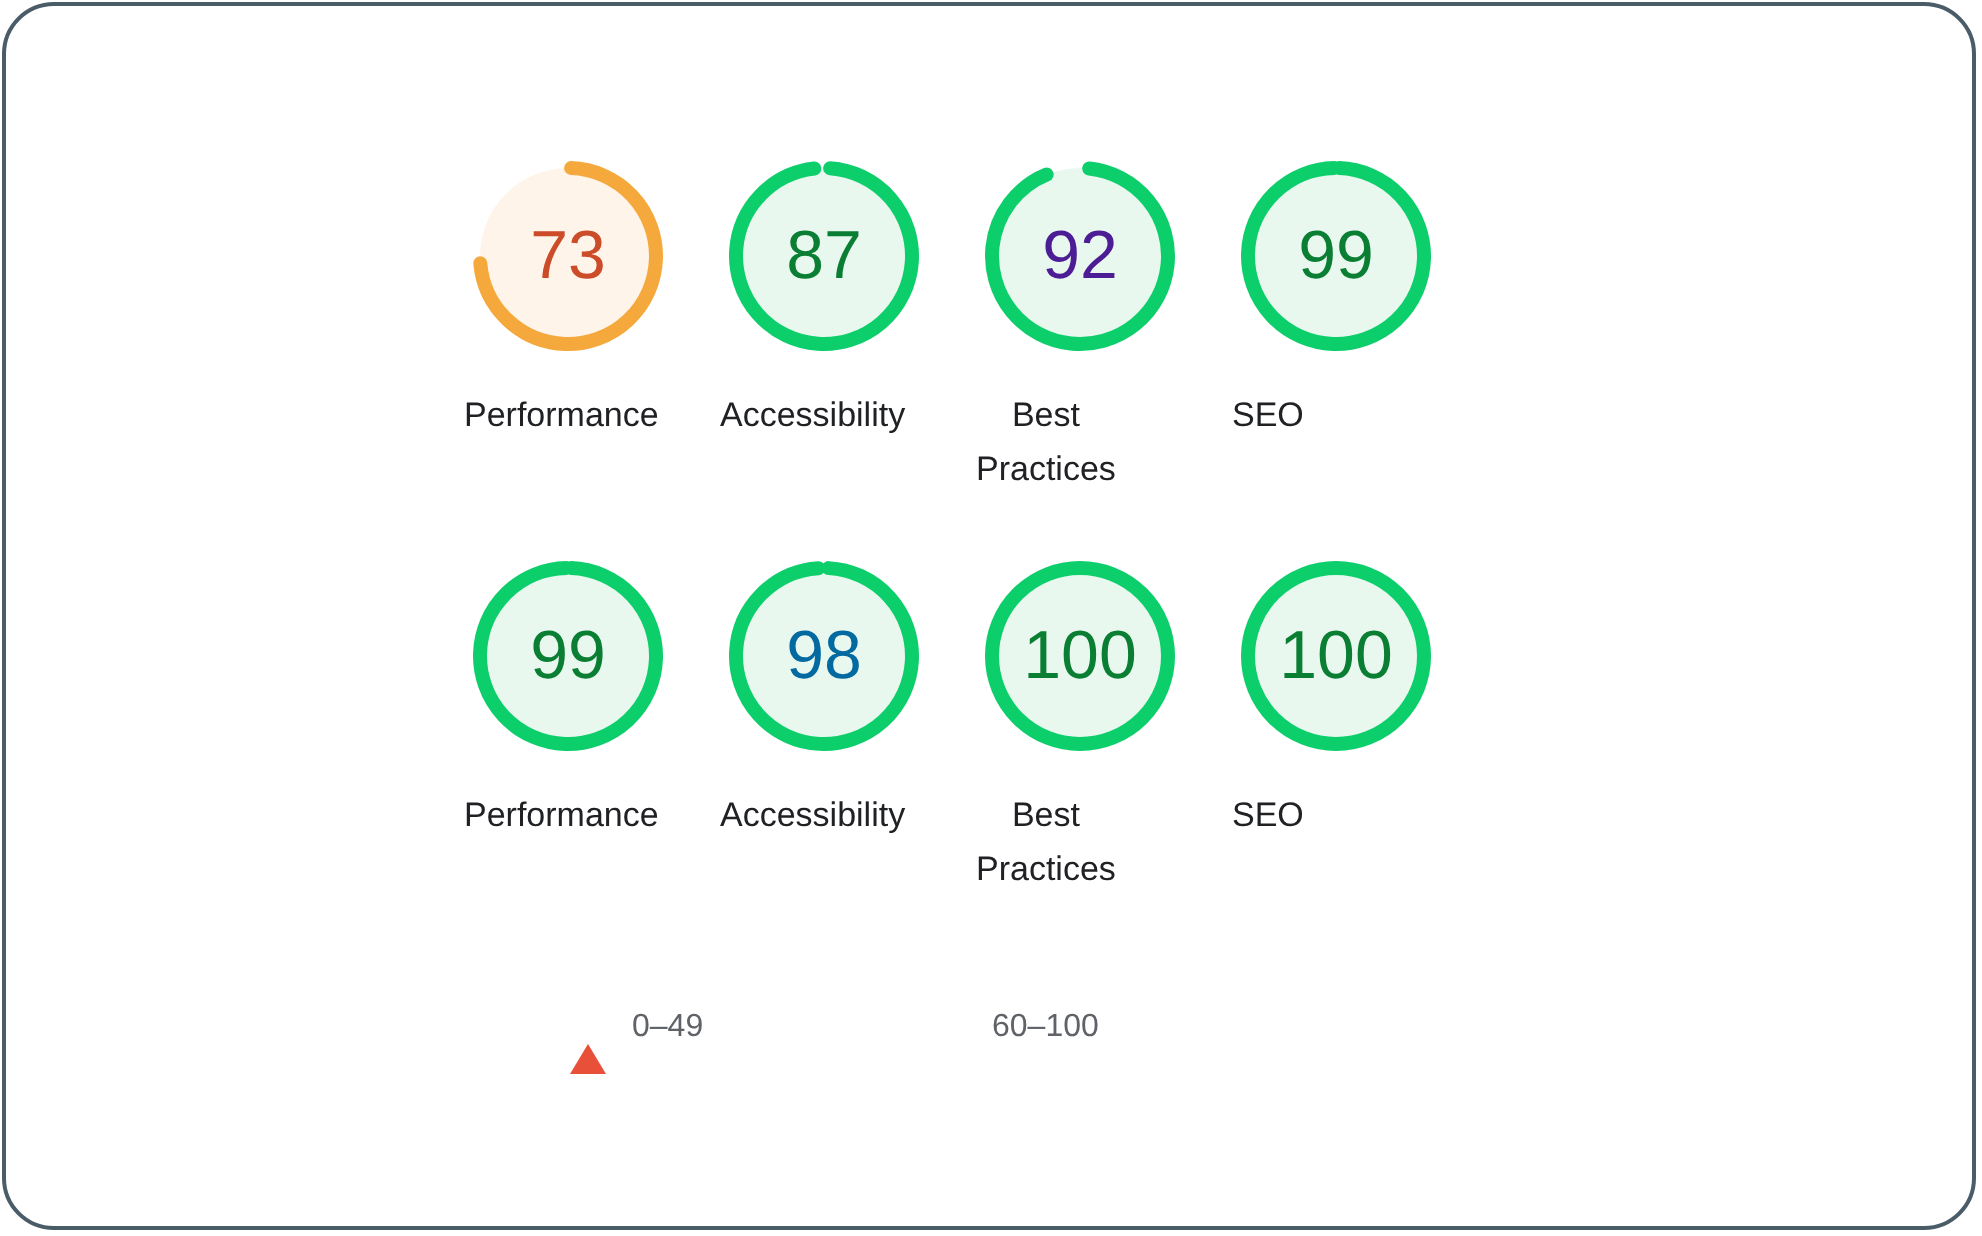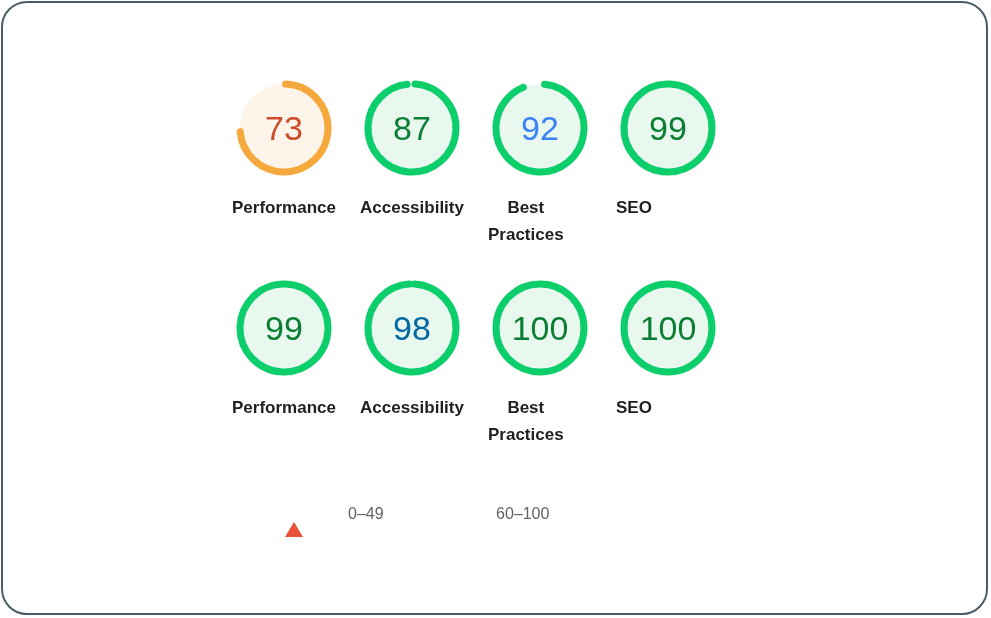--- a/index.html
+++ b/index.html
@@ -74,21 +74,21 @@
     justify-content: center;
     font-size: 34px;
     line-height: 1;
     letter-spacing: 0px;
     font-family: "Liberation Sans", sans-serif;
   }
 
   .gauge-label {
     margin-top: 14px;
     font-size: 17px;
-    font-weight: bold;
+    font-weight: normal;
     color: #202124;
     text-align: center;
     line-height: 1.6;
     max-width: 112px;
     word-spacing: 100px; 
   }
   .gauge-label.nowrap { word-spacing: normal; white-space: nowrap; }
 
   
   .legend {
@@ -97,21 +97,21 @@
     left: 285px;
     width: 430px;
     display: flex;
     align-items: center;
   }
   .legend-item {
     display: flex;
     align-items: center;
     width: 100%;
   }
-  .legend-item.first  { width: 180px; gap: 32px; }
+  .legend-item.first  { width: 180px; }
   .legend-item.second { width: 170px; }
   .legend-item.third  { width: 160px; }
 
   .legend-marker {
     width: 18px;
     height: 18px;
     margin-right: 13px;
     display: inline-block;
     flex: none;
   }
@@ -172,21 +172,21 @@
       </div>
       <div class="gauge-label nowrap">Accessibility</div>
     </div>
 
     <div class="gauge-cell">
       <div class="gauge">
         <svg viewBox="0 0 104 104">
           <circle cx="52" cy="52" r="44" fill="#e9f8ef"></circle>
           <circle cx="52" cy="52" r="44" fill="none" stroke="#0cce6b" stroke-width="7" stroke-linecap="round" stroke-dasharray="254.3 22.1" transform="rotate(-84 52 52)"></circle>
         </svg>
-        <div class="score" style="color:#3b82f6">92</div>
+        <div class="score" style="color:#4c1d95">92</div>
       </div>
       <div class="gauge-label"><span>Best</span><br><span>Practices</span></div>
     </div>
 
     <div class="gauge-cell">
       <div class="gauge">
         <svg viewBox="0 0 104 104">
           <circle cx="52" cy="52" r="44" fill="#e9f8ef"></circle>
           <circle cx="52" cy="52" r="44" fill="none" stroke="#0cce6b" stroke-width="7" stroke-linecap="round" stroke-dasharray="273.6 2.8" transform="rotate(-88 52 52)"></circle>
         </svg>

